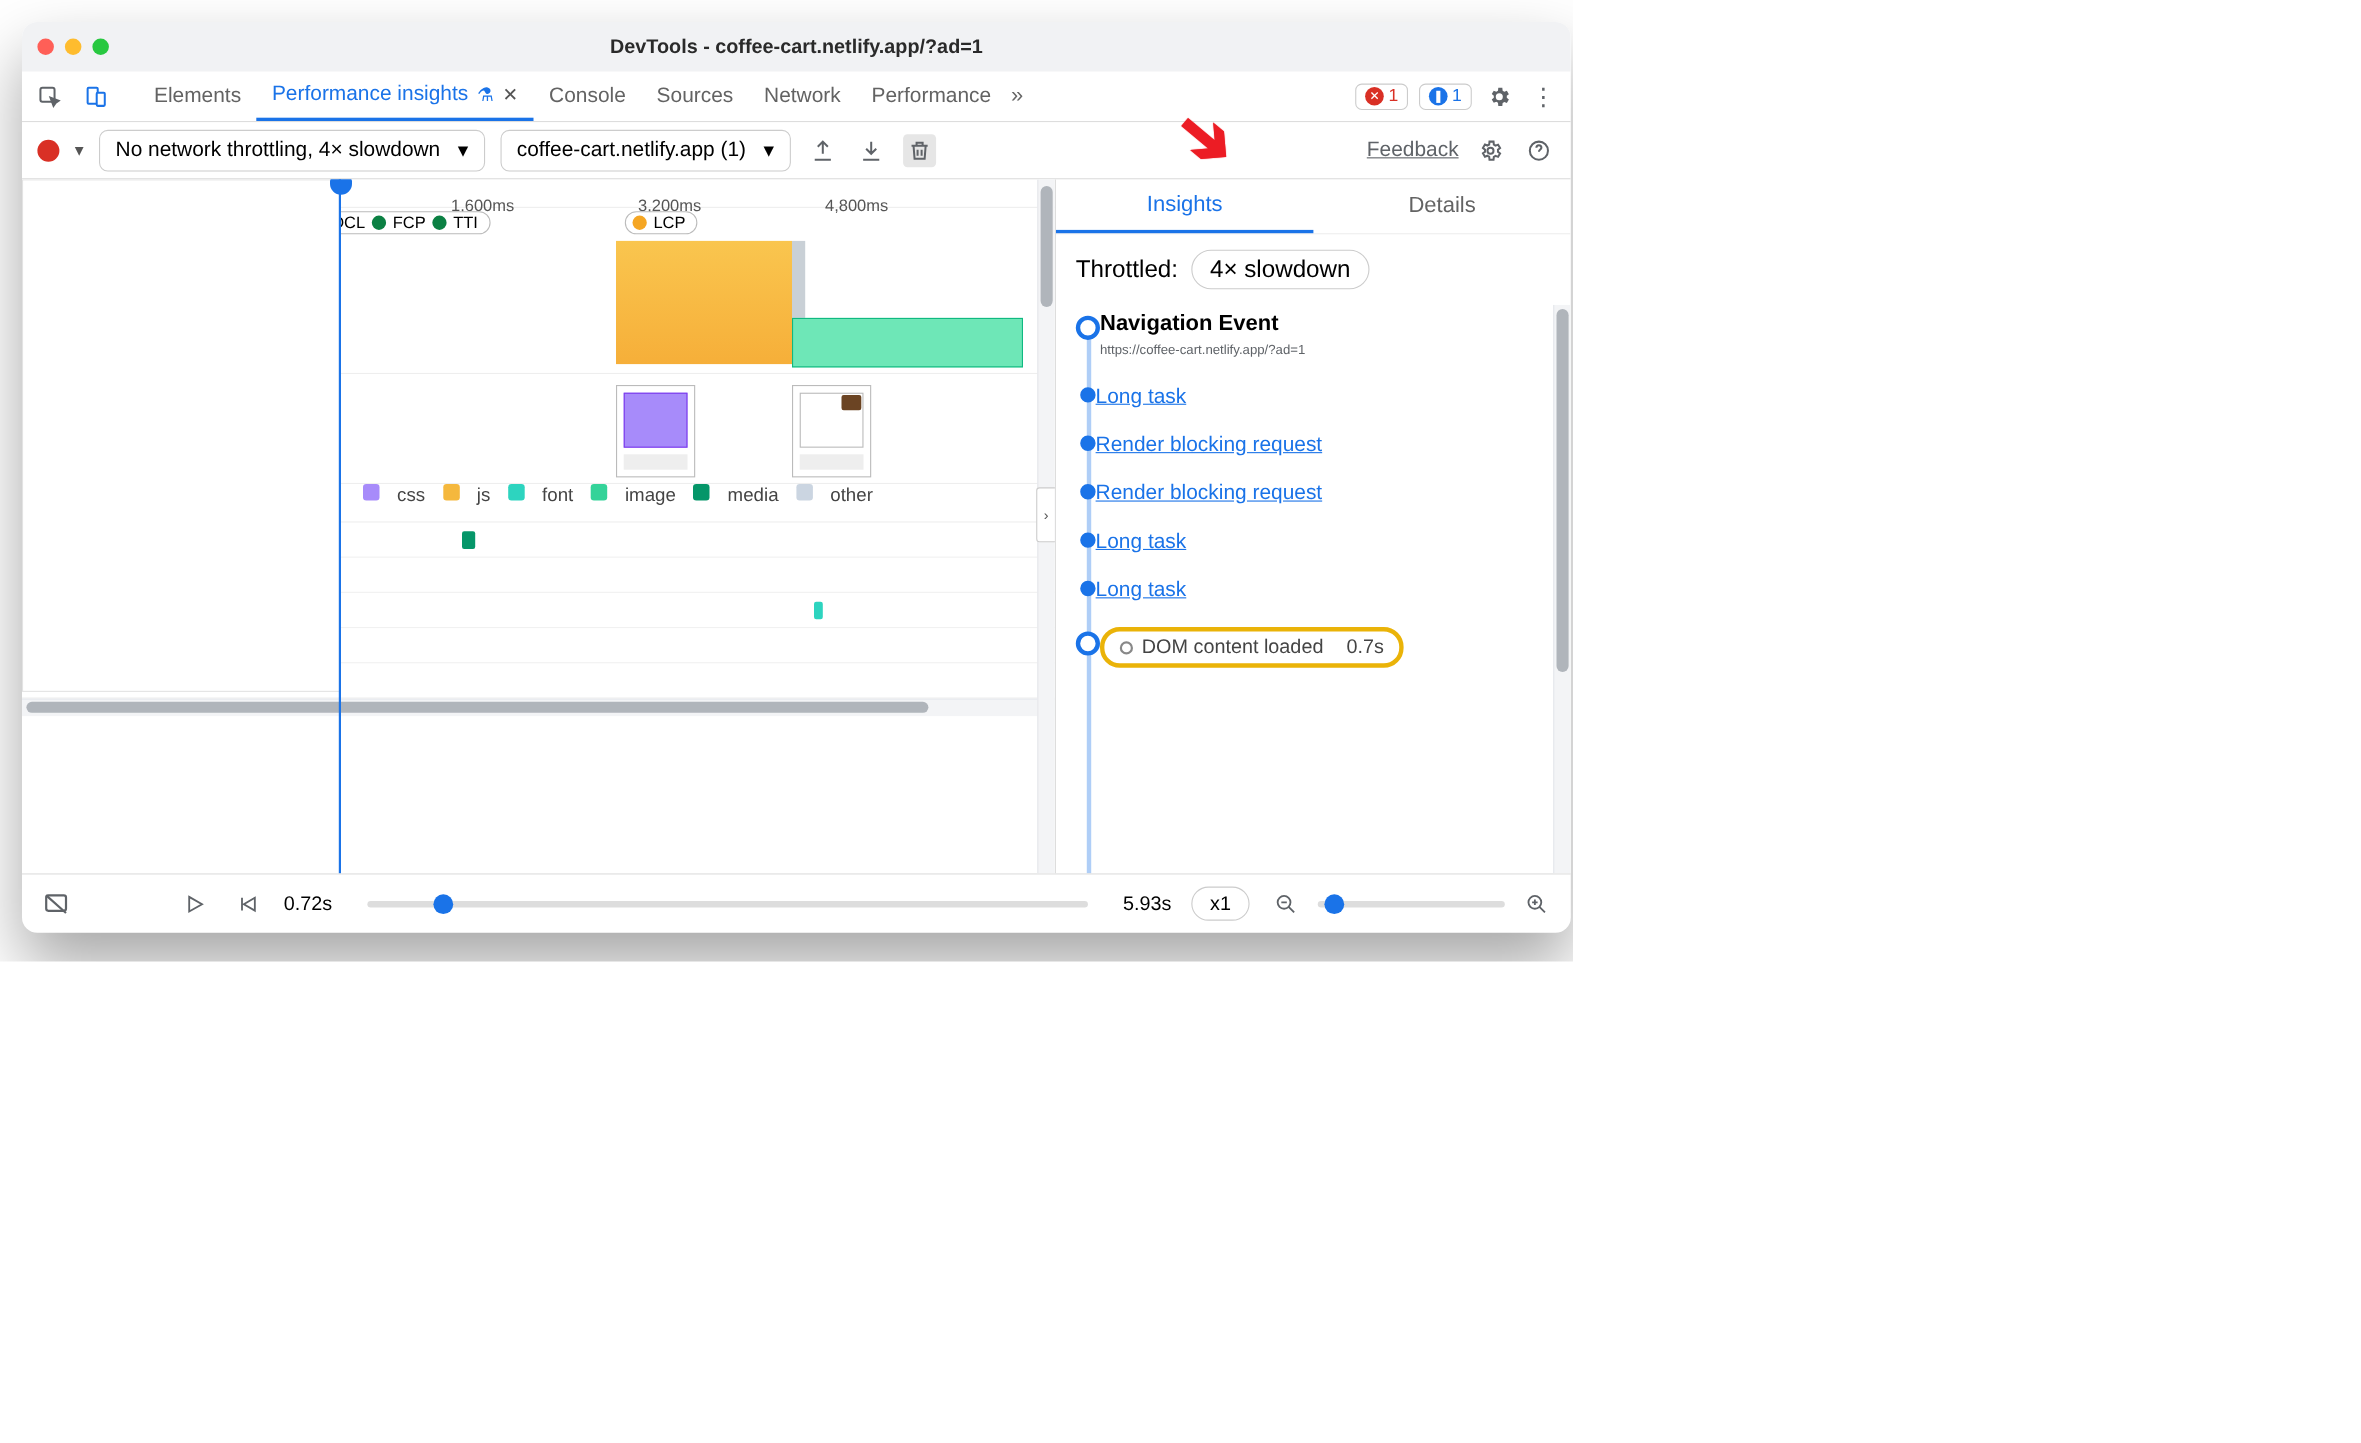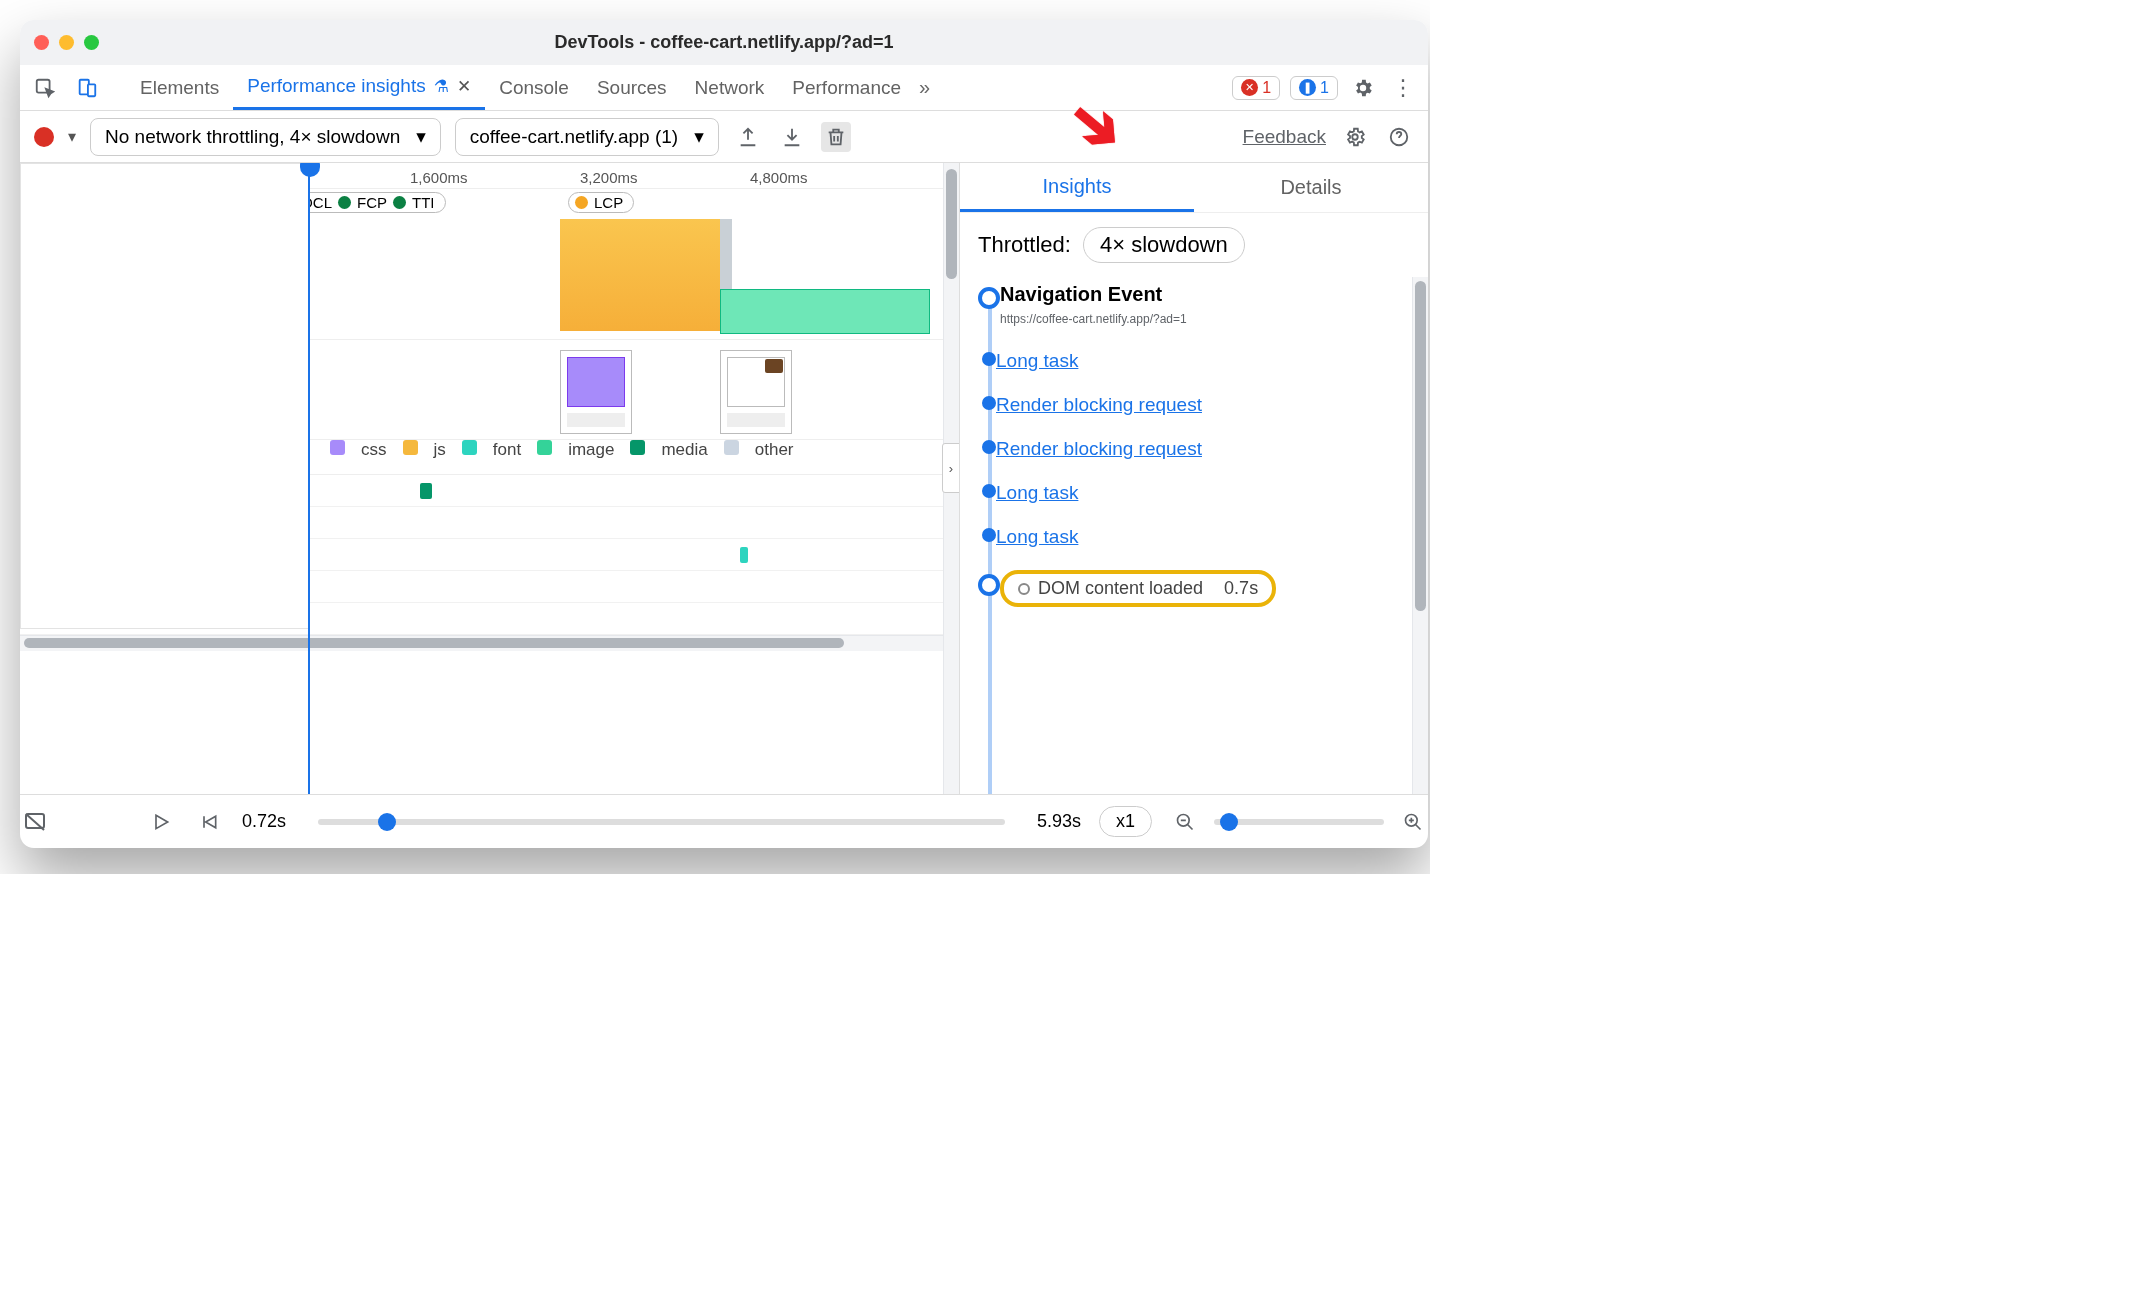--- a/index.html
+++ b/index.html
@@ -37,21 +37,21 @@
 .toolbar .spacer { flex:1; }
 .feedback { color:#5f6368; text-decoration: underline; font-size:19px; }
 
 
 .main { flex:1; display:flex; overflow:hidden; }
 .leftpanel { width: 940px; display:flex; flex-direction:column; border-right:1px solid #ddd; position:relative; }
 .rightpanel { flex:1; display:flex; flex-direction:column; }
 
 
 .ruler { height:26px; position:relative; border-bottom:1px solid #eee; font-size:15px; color:#555; }
-.ruler span { position:absolute; top:6px; }
+.ruler span { position:absolute; top:16px; }
 .markers { height:30px; position:relative; font-size:15px; }
 .marker-pill { position:absolute; top:3px; border:1px solid #bbb; border-radius:12px; background:#fff; padding:1px 10px 1px 6px; display:flex; align-items:center; gap:6px; }
 .md { width:13px; height:13px; border-radius:50%; }
 .md.teal{background:#00b5ad;} .md.green{background:#0b8043;} .md.orange{background:#f5a623;}
 .playhead { position:absolute; top:0; bottom:0; width:0; border-left:2px solid #1a73e8; left:288px; z-index:5; }
 .playhead::before { content:''; position:absolute; top:-2px; left:-10px; width:20px; height:16px; background:#1a73e8; border-radius:4px 4px 10px 10px; }
 
 
 .bands { position:relative; height:120px; }
 .orangeblock { position:absolute; left:540px; top:0; width:160px; height:112px; background:linear-gradient(#f9bf3b,#f5a623); opacity:.9; }
@@ -95,21 +95,21 @@
 .node.sm .bullet { width:14px; height:14px; border-width:7px; background:#1a73e8; margin-left:4px; margin-top:2px; }
 .node .txt { font-size:19px; }
 .node .txt b { font-size:20px; font-weight:700; }
 .node .txt .url { color:#5f6368; font-size:12px; }
 .node .link { color:#1a73e8; text-decoration:underline; font-size:19px; }
 .node.last .pill2 { border:4px solid #eab308; border-radius:18px; padding:4px 14px; display:inline-flex; align-items:center; gap:8px; font-size:18px; color:#444; }
 .rvbar { position:absolute; right:0; top:0; width:16px; bottom:0; background:#f3f4f6; border-left:1px solid #e5e7eb; }
 .rvbar .t { position:absolute; left:2px; right:2px; top:4px; height:330px; background:#b0b5bb; border-radius:6px; }
 
 
-.footer { height:54px; border-top:1px solid #ddd; display:flex; align-items:center; padding:0 0; gap:18px; font-size:18px; }
+.footer { height:54px; border-top:1px solid #ddd; display:flex; align-items:center; padding:0 16px; gap:18px; font-size:18px; }
 .footer .slider { flex:1; margin:0 14px; height:6px; background:#ddd; border-radius:3px; position:relative; }
 .footer .slider .sthumb { position:absolute; top:-6px; width:18px; height:18px; background:#1a73e8; border-radius:50%; }
 .footer .zoom { display:flex; align-items:center; gap:14px; }
 .footer .zoom .ztrack { width:170px; height:6px; background:#ddd; border-radius:3px; position:relative; }
 .footer .zoom .ztrack .zthumb { position:absolute; left:6px; top:-6px; width:18px; height:18px; background:#1a73e8; border-radius:50%; }
 .pillbtn { border:1px solid #ccc; border-radius:18px; padding:4px 16px; }
 
 
 .arrow { position:absolute; font-size:64px; color:#ec1c24; font-weight:900; top:88px; right:306px; transform:rotate(40deg); pointer-events:none; text-shadow:0 0 1px #ec1c24; }
 

